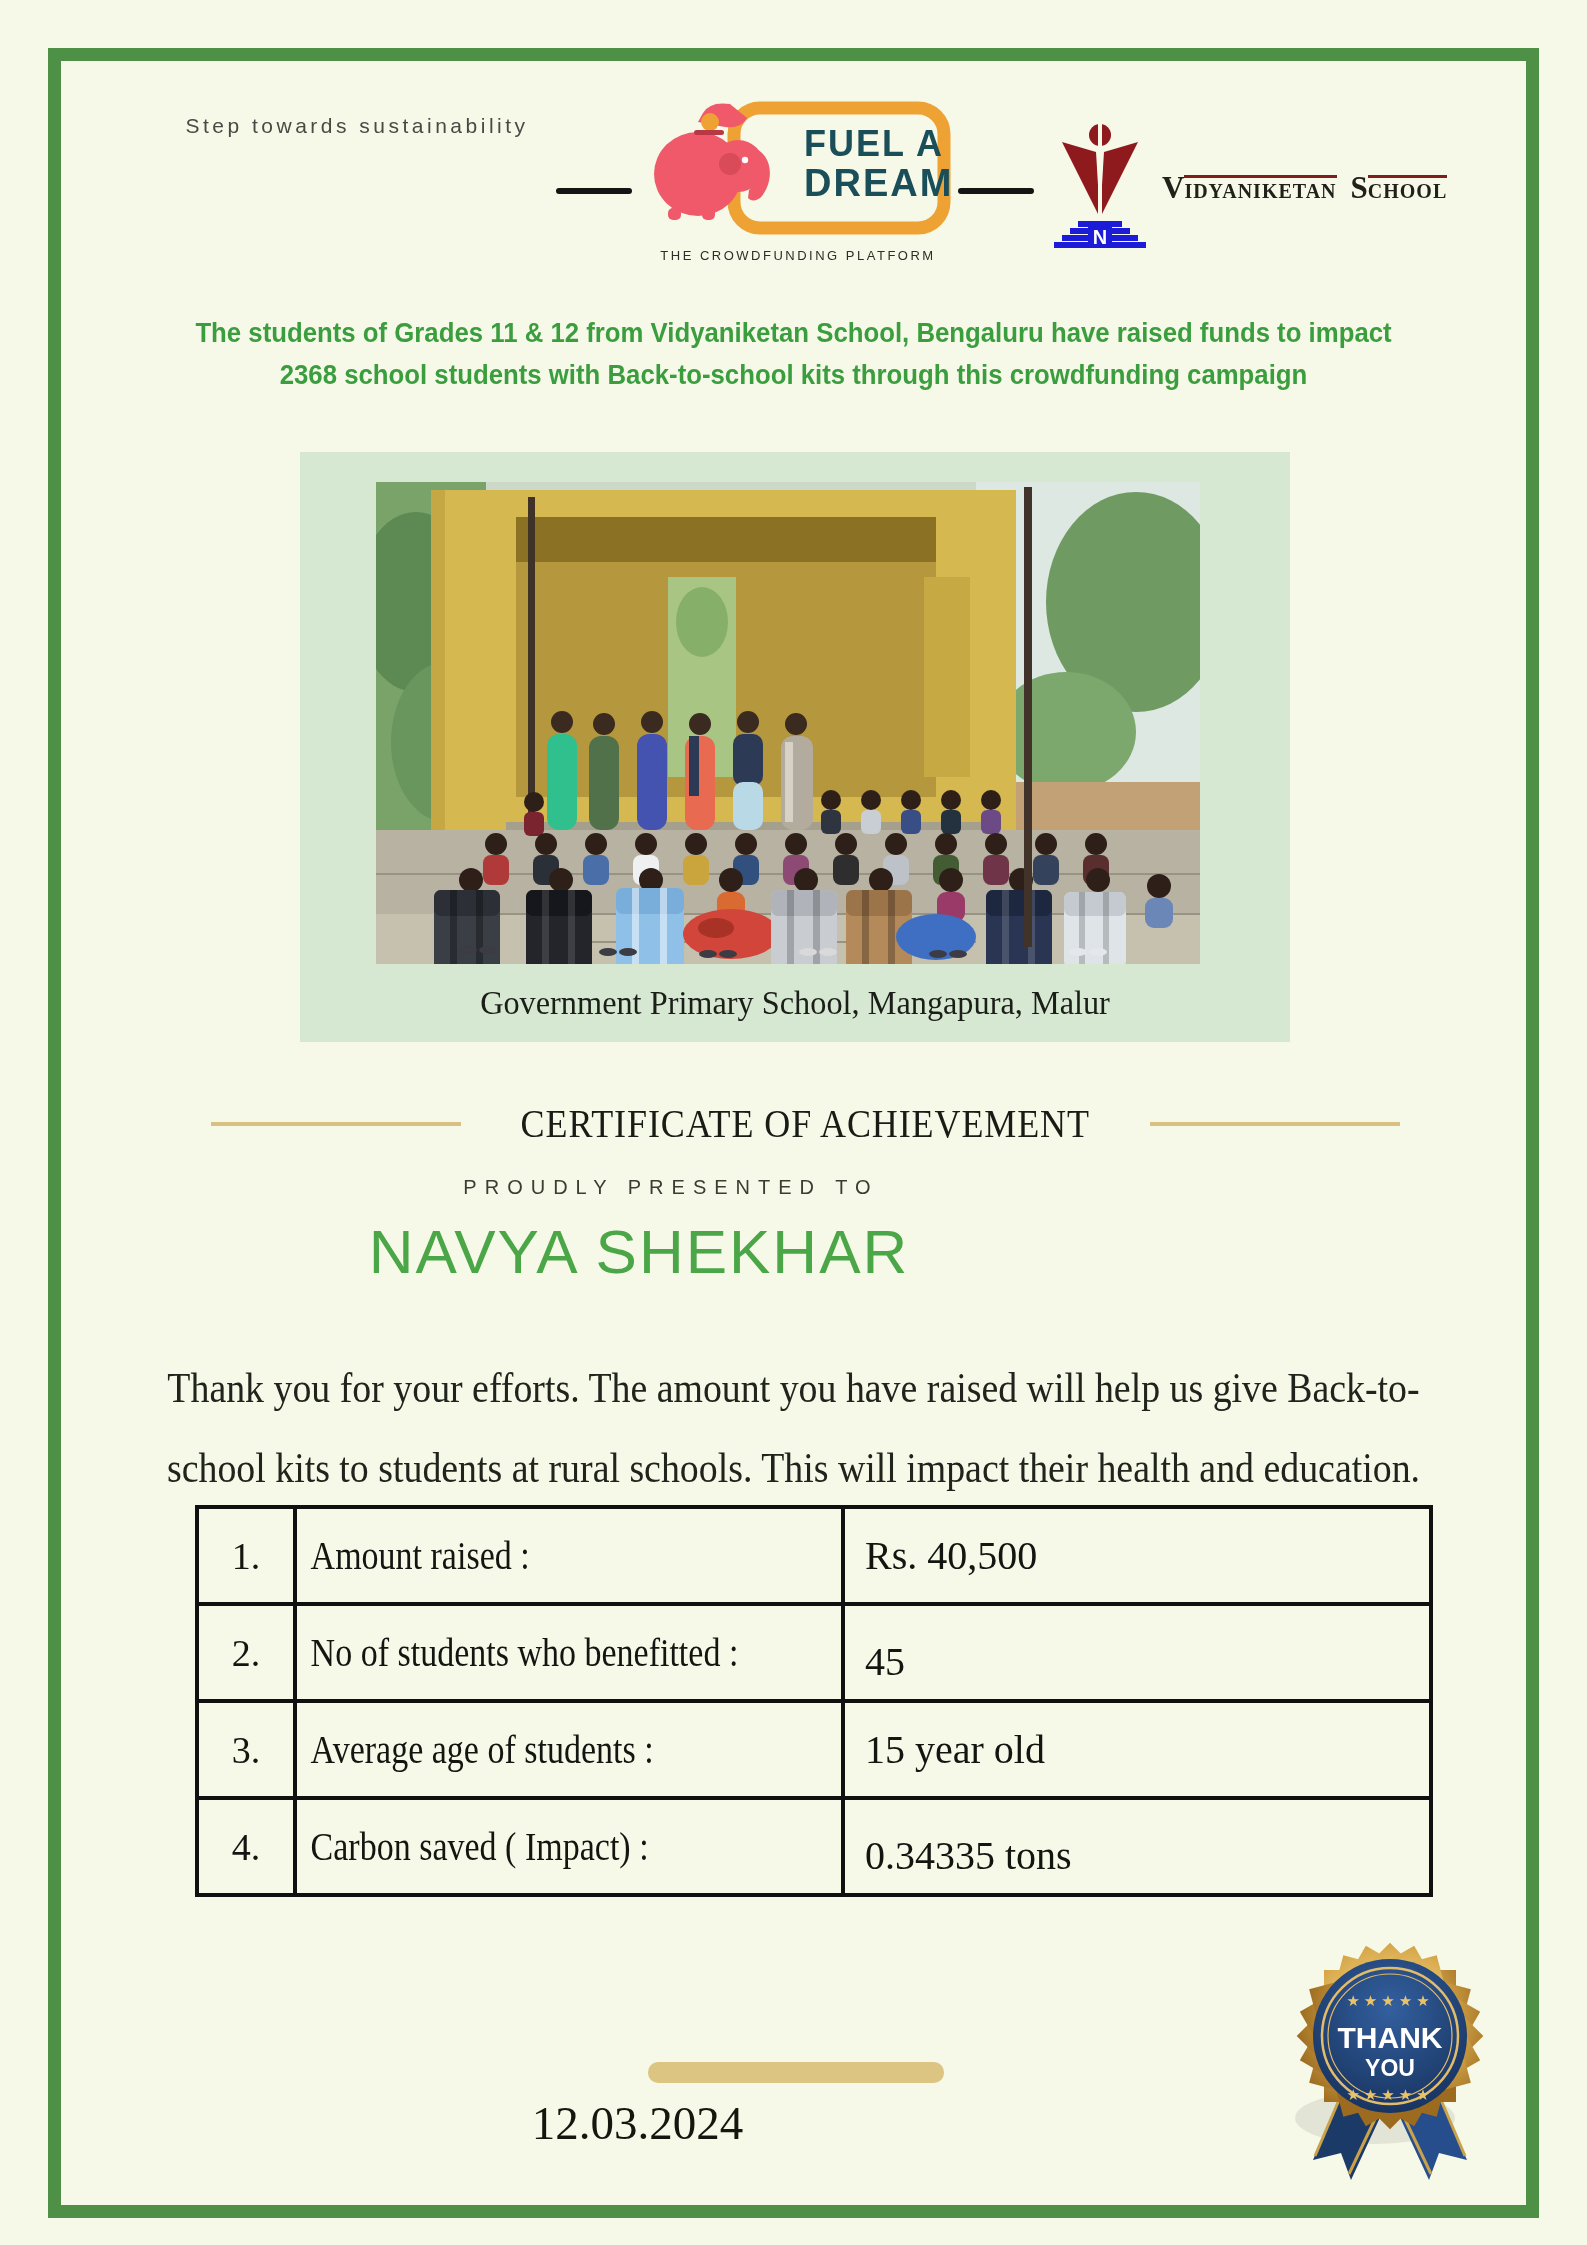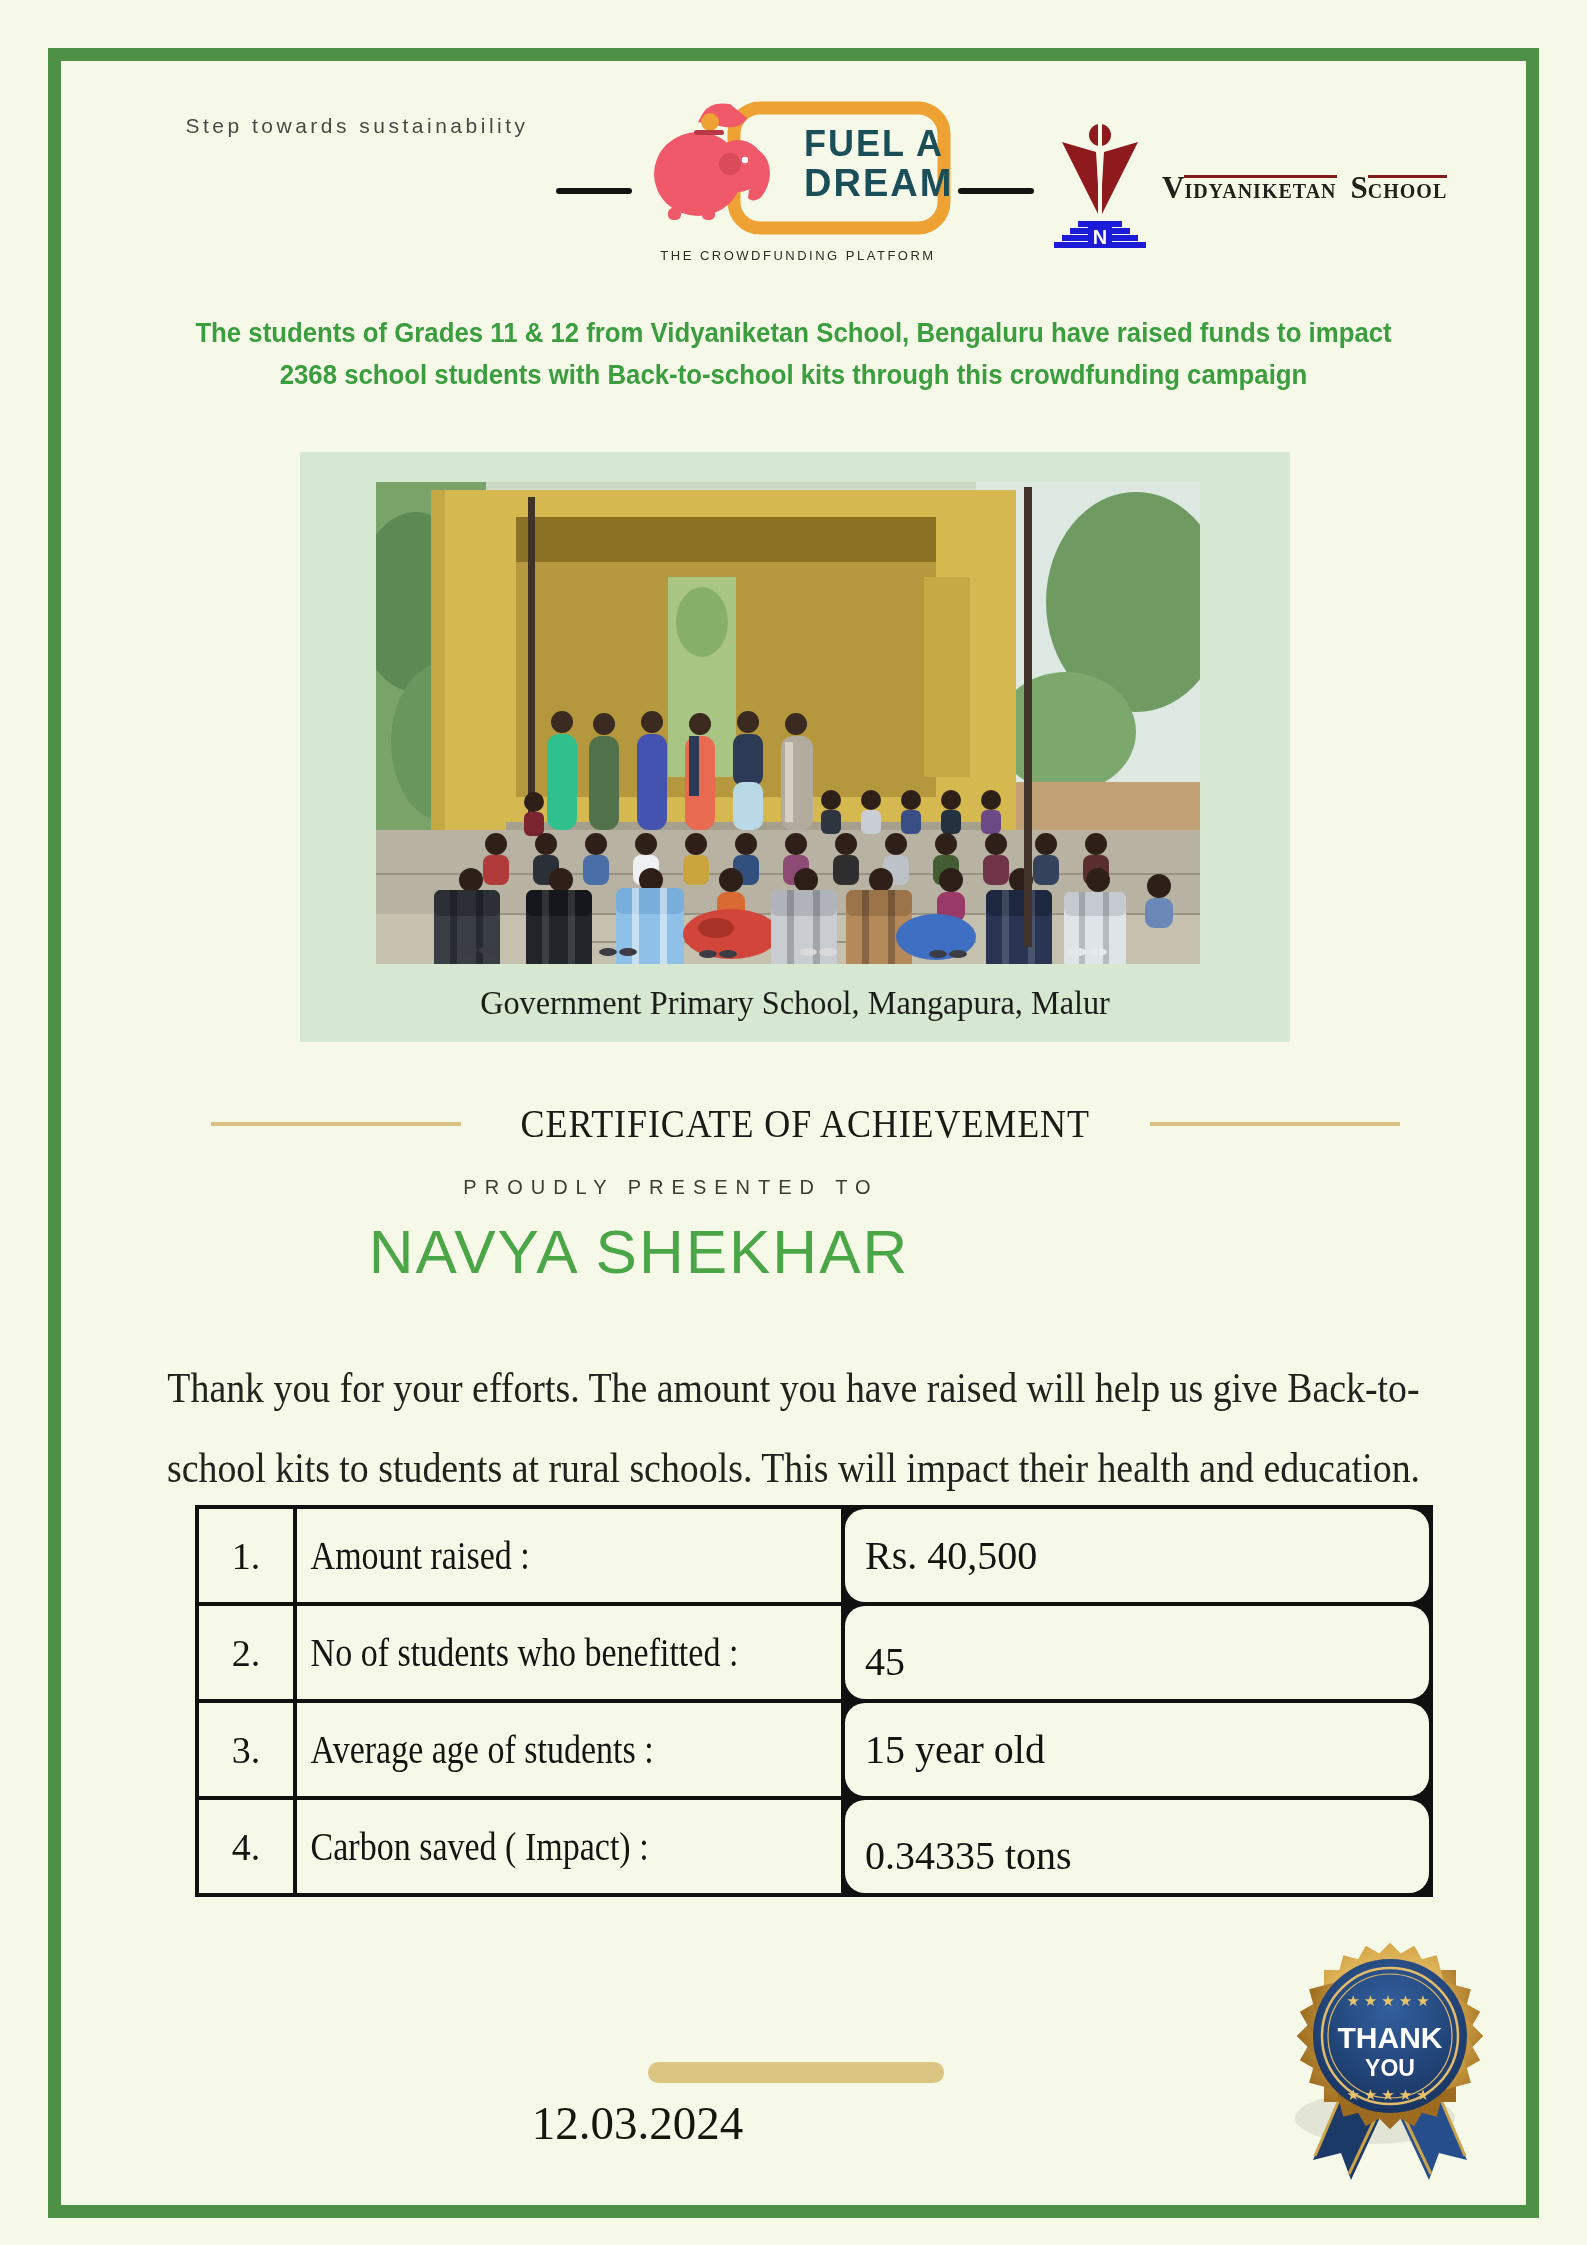--- a/index.html
+++ b/index.html
@@ -52,21 +52,21 @@
   .message div{font-family:"Liberation Serif",serif;font-size:43px;line-height:80px;color:#20241c;
     white-space:nowrap;transform:scaleX(0.88);transform-origin:center;text-align:center;}
 
   
   .tbl{left:195px;top:1505px;width:1238px;background:#101010;display:grid;
     grid-template-columns:94px 544px 1fr;grid-auto-rows:93px;gap:4px;padding:4px;box-sizing:border-box;}
   .tbl .cell{background:#f6f8e8;display:flex;align-items:center;
     font-family:"Liberation Serif",serif;font-size:40px;color:#131510;}
   .tbl .num{justify-content:center;font-size:38px;}
   .tbl .label span{display:inline-block;transform:scaleX(0.85);transform-origin:left;white-space:nowrap;padding-left:16px;}
-  .tbl .value{padding-left:20px;border-radius:20px;}
+  .tbl .value{padding-left:20px;}
   .tbl .value.low{align-items:flex-end;padding-bottom:14px;}
 
   
   .goldbar{left:648px;top:2062px;width:296px;height:21px;border-radius:10px;background:#dcc583;}
   .date{left:0;top:2096px;width:1275px;font-family:"Liberation Serif",serif;font-size:47px;color:#15170f;}
   .badge{left:1283px;top:1928px;}
 </style>
 </head>
 <body>
 

